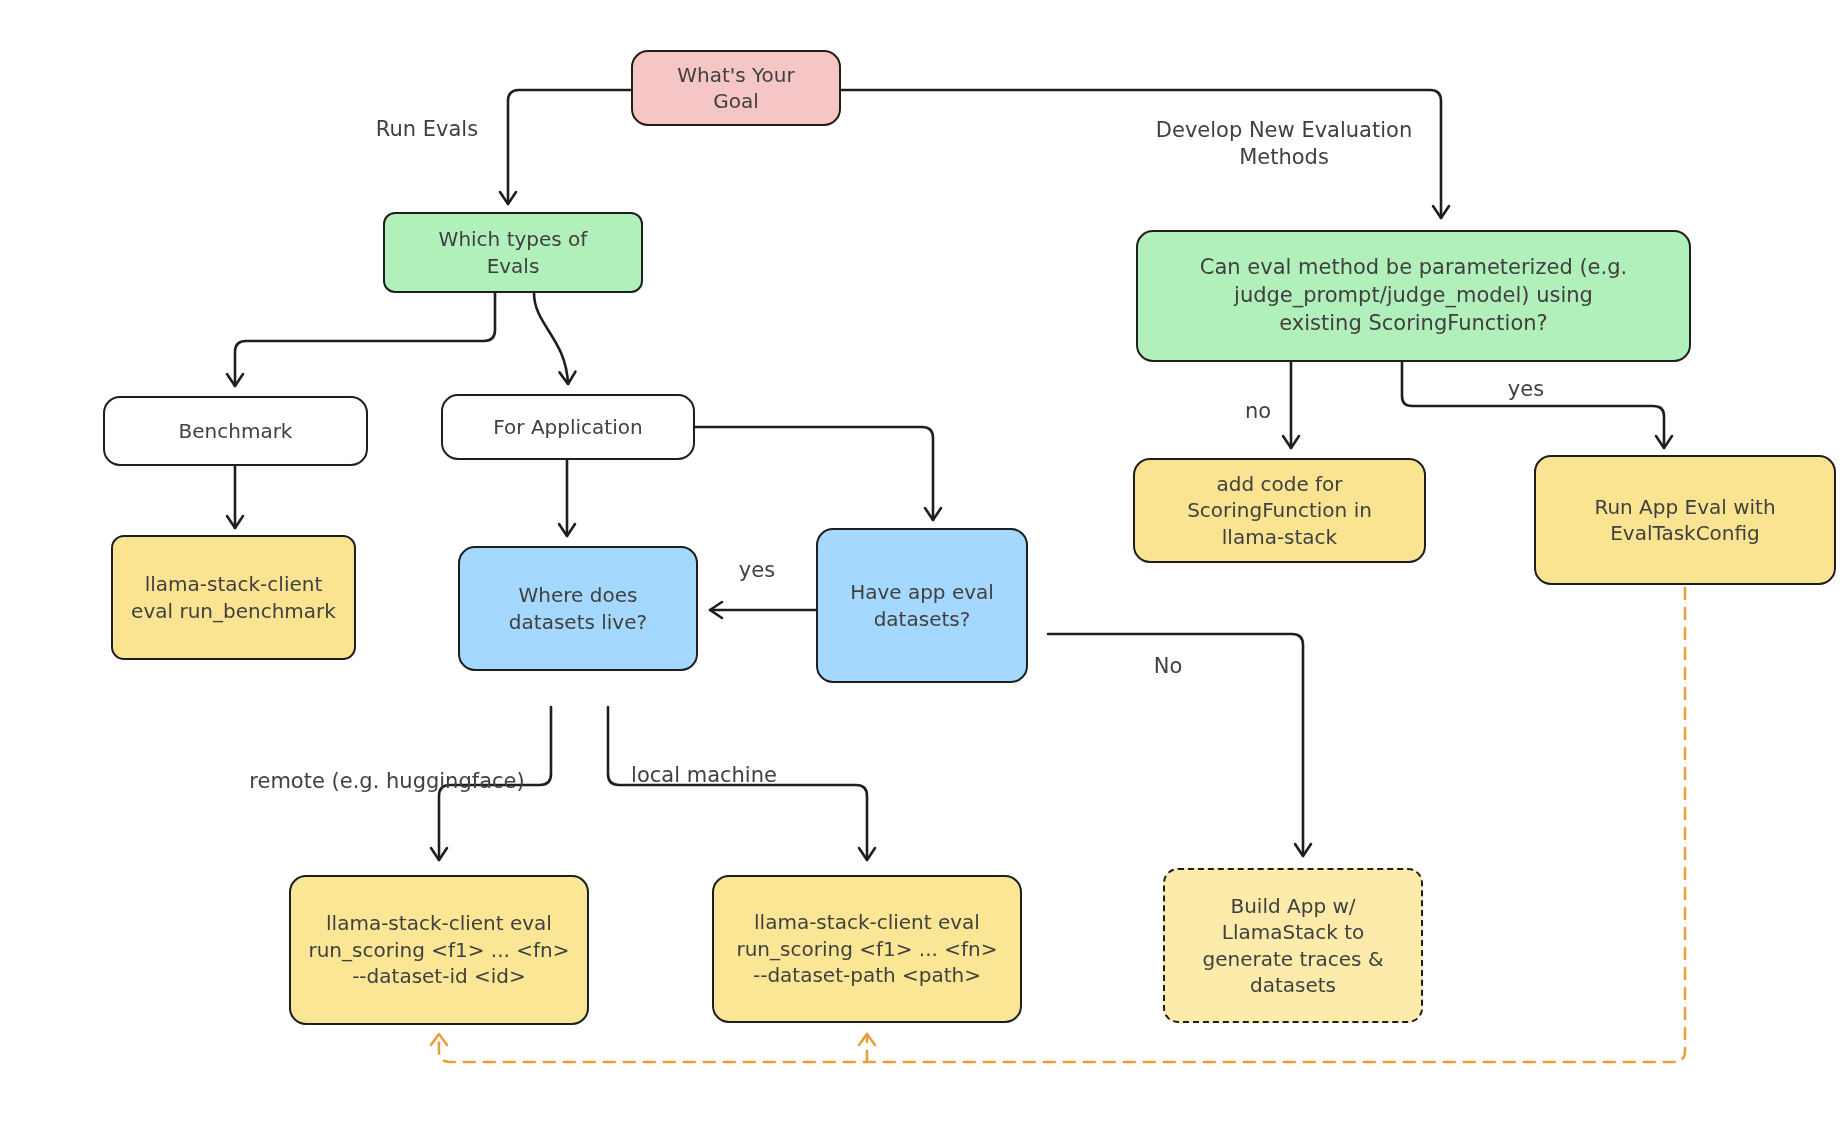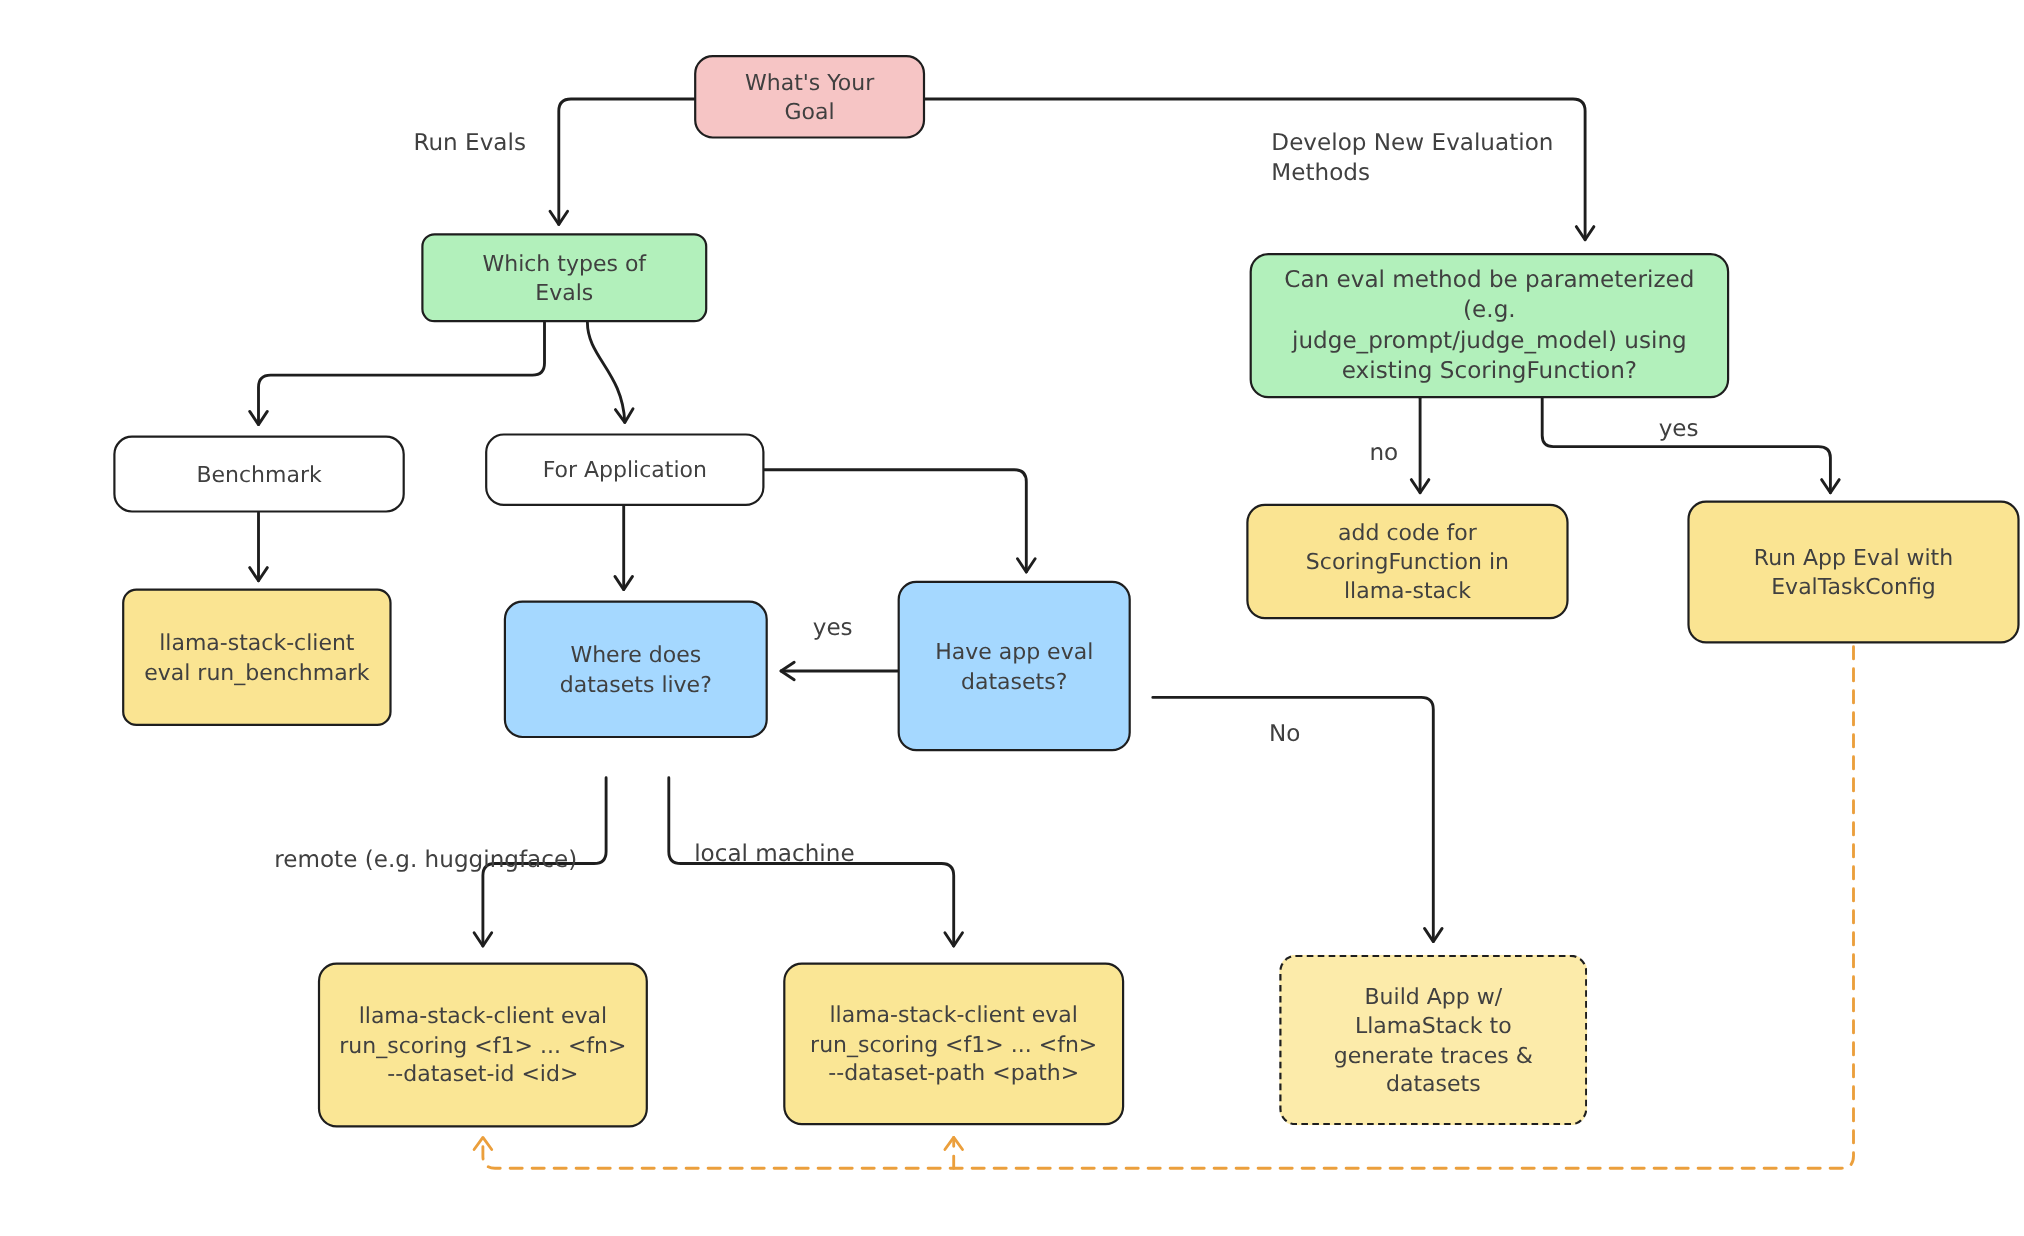--- a/index.html
+++ b/index.html
@@ -13,21 +13,21 @@
   .node{
     position:absolute;box-sizing:border-box;border:2.6px solid #1e1e1e;border-radius:17px;
     display:flex;align-items:center;justify-content:center;text-align:center;
     font-size:20px;line-height:1.32;padding:6px 10px;background:#fff;
   }
   .node-label{white-space:pre-line;}
   .node--dashed{border-style:dashed;border-width:2.8px;border-radius:15px;}
   .node--big{font-size:21px;}
   .elabel{
     position:absolute;transform:translate(-50%,-50%);font-size:21px;line-height:1.3;
-    text-align:left;white-space:pre-line;
+    text-align:center;white-space:pre-line;
   }
 </style>
 </head>
 <body>
 
 <div class="canvas">
 
   <svg class="edges" viewBox="0 0 1840 1124">
     <defs>
       <marker id="ab" markerUnits="userSpaceOnUse" markerWidth="30" markerHeight="30" refX="15" refY="15" orient="auto">
@@ -81,21 +81,21 @@
   <div class="node" style="left: 422px; top: 546px; width: 240px; height: 125px; background: rgb(165, 216, 255);">
     <span class="node-label">Where does
 datasets live?</span>
   </div>
 
   <div class="node" style="left: 780px; top: 528px; width: 212px; height: 155px; background: rgb(165, 216, 255);">
     <span class="node-label">Have app eval
 datasets?</span>
   </div>
 
-  <div class="node node--big" style="left: 1100px; top: 230px; width: 436px; height: 132px; background: rgb(178, 240, 187);">
+  <div class="node node--big" style="left: 1100px; top: 230px; width: 555px; height: 132px; background: rgb(178, 240, 187);">
     <span class="node-label">Can eval method be parameterized (e.g.
 judge_prompt/judge_model) using
 existing ScoringFunction?</span>
   </div>
 
   <div class="node" style="left: 1097px; top: 458px; width: 293px; height: 105px; background: rgb(250, 228, 146);">
     <span class="node-label">add code for
 ScoringFunction in
 llama-stack</span>
   </div>
@@ -110,21 +110,21 @@
 run_scoring &lt;f1&gt; ... &lt;fn&gt;
 --dataset-id &lt;id&gt;</span>
   </div>
 
   <div class="node" style="left: 676px; top: 875px; width: 310px; height: 148px; background: rgb(250, 230, 149);">
     <span class="node-label">llama-stack-client eval
 run_scoring &lt;f1&gt; ... &lt;fn&gt;
 --dataset-path &lt;path&gt;</span>
   </div>
 
-  <div class="node node--dashed" style="left: 1127px; top: 868px; width: 280px; height: 155px; background: rgb(252, 235, 170);">
+  <div class="node node--dashed" style="left: 1127px; top: 868px; width: 260px; height: 155px; background: rgb(252, 235, 170);">
     <span class="node-label">Build App w/
 LlamaStack to
 generate traces &amp;
 datasets</span>
   </div>
 
   <div class="elabel" style="left:391px;top:130px;">Run Evals</div>
   <div class="elabel" style="left:1248px;top:144px;">Develop New Evaluation
 Methods</div>
   <div class="elabel" style="left:1222px;top:412px;">no</div>

